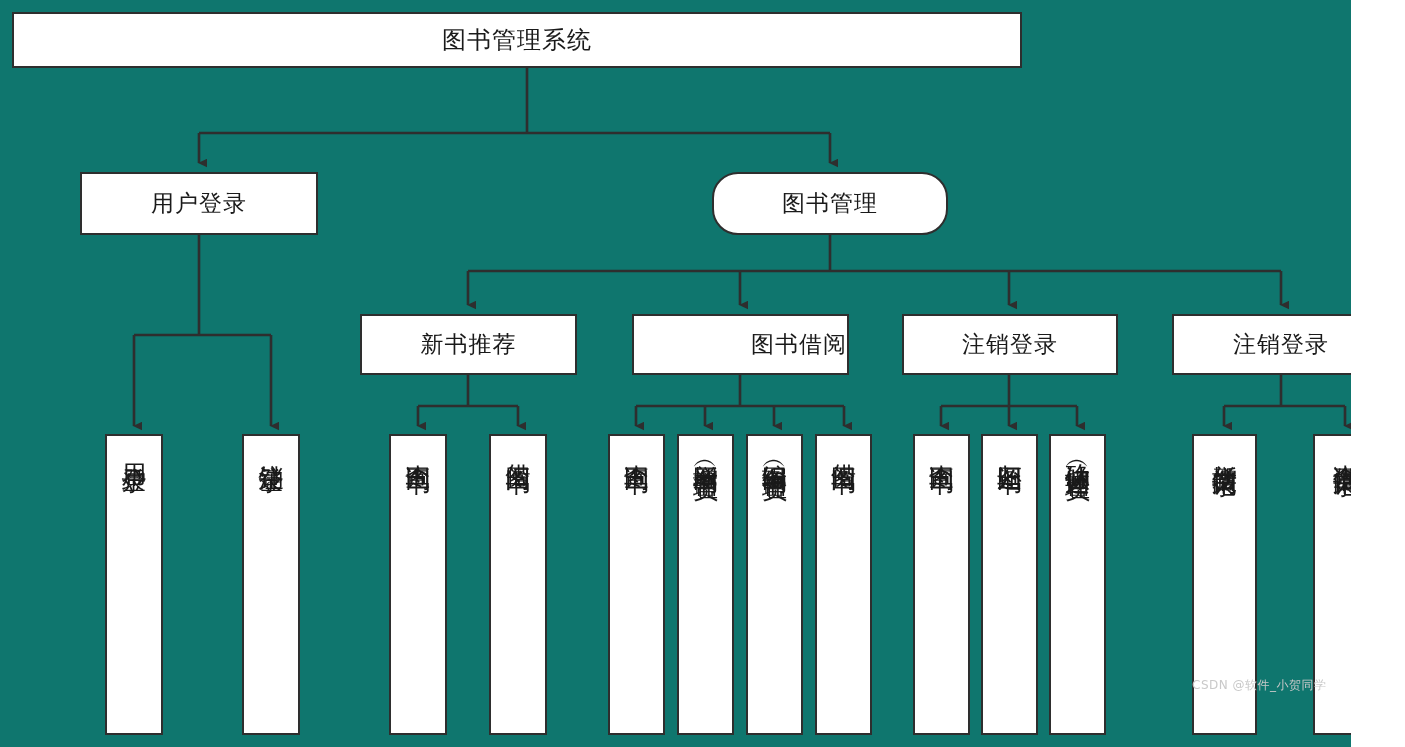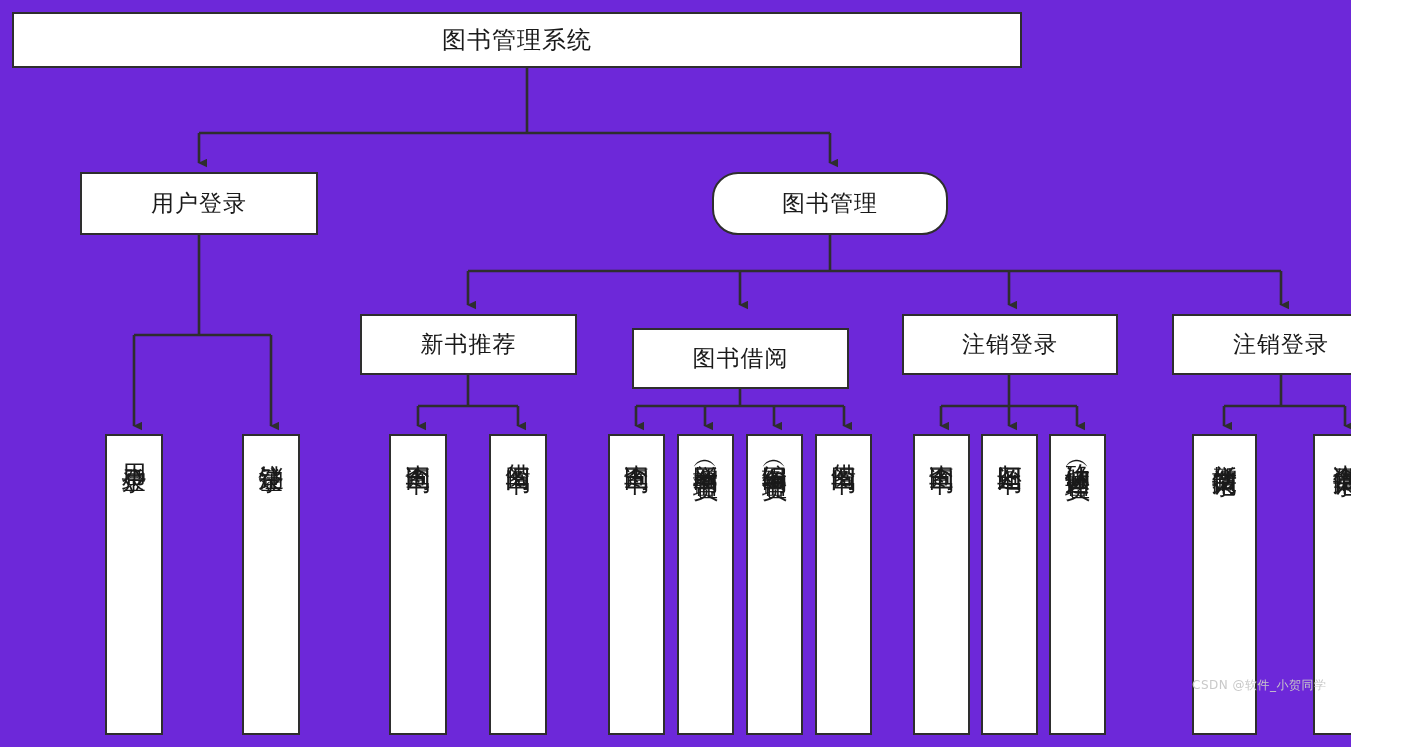--- a/index.html
+++ b/index.html
@@ -8,21 +8,21 @@
     padding: 0;
     background: #ffffff;
   }
   body {
     font-family: "DejaVu Sans", "Liberation Sans", sans-serif;
   }
   #diagram-canvas {
     position: relative;
     width: 1351px;
     height: 747px;
-    background: #6d28d9;
+    background: #0f766e;
     overflow: hidden;
   }
   #edge-layer {
     position: absolute;
     left: 0;
     top: 0;
     width: 1405px;
     height: 747px;
     pointer-events: none;
   }
@@ -134,21 +134,21 @@
   <div class="node horiz" style="left:80px; top:172px; width:238px; height:63px;">
     <span>用户登录</span>
   </div>
   <div class="node horiz" style="left:712px; top:172px; width:236px; height:63px;border-radius:26px;">
     <span>图书管理</span>
   </div>
 
   <div class="node horiz" style="left:360px; top:314px; width:217px; height:61px;">
     <span>新书推荐</span>
   </div>
-  <div class="node horiz" style="left:632px; top:328px; width:217px; height:61px;">
+  <div class="node horiz" style="left:632px; top:314px; width:217px; height:61px;justify-content:flex-end;">
     <span>图书借阅</span>
   </div>
   <div class="node horiz" style="left:902px; top:314px; width:216px; height:61px;">
     <span>注销登录</span>
   </div>
   <div class="node horiz" style="left:1172px; top:314px; width:218px; height:61px;">
     <span>注销登录</span>
   </div>
 
   <div class="node leaf" style="left:105px; top:434px; width:58px; height:301px;">

